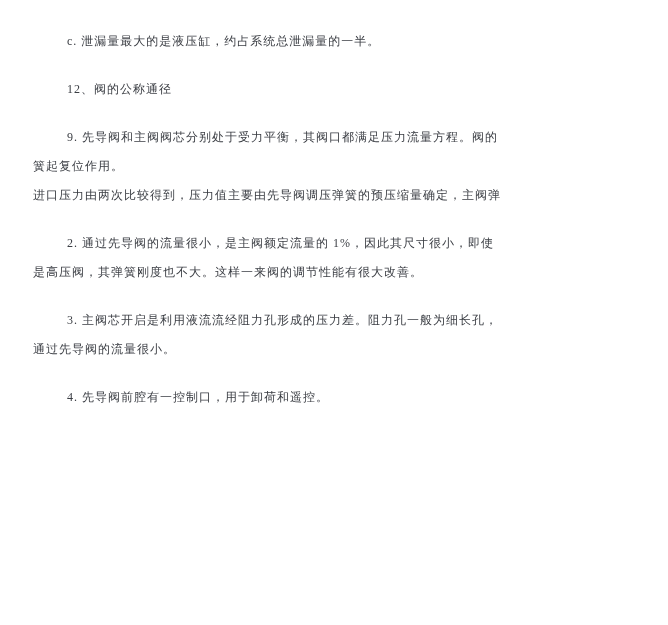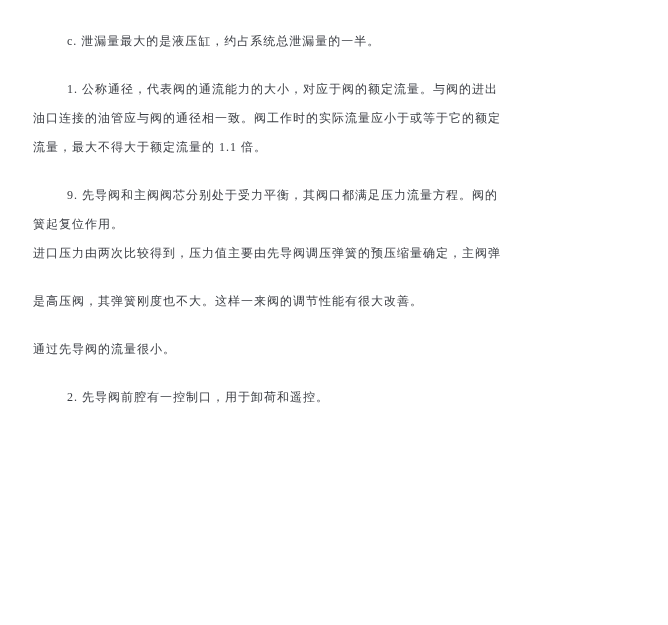--- a/index.html
+++ b/index.html
@@ -37,39 +37,39 @@
 </style>
 </head>
 <body>
 
 <div class="page">
 
   <div class="block">
     <div class="line indent">c. 泄漏量最大的是液压缸，约占系统总泄漏量的一半。</div>
   </div>
 
+  <div class="block">
+    <div class="line indent">12、阀的公称通径</div>
+  </div>
 
-  <div class="block">
-    <div class="line indent">1. 公称通径，代表阀的通流能力的大小，对应于阀的额定流量。与阀的进出</div>
-    <div class="line">油口连接的油管应与阀的通径相一致。阀工作时的实际流量应小于或等于它的额定</div>
-    <div class="line">流量，最大不得大于额定流量的 1.1 倍。</div>
-  </div>
 
 
   <div class="block">
     <div class="line indent">9. 先导阀和主阀阀芯分别处于受力平衡，其阀口都满足压力流量方程。阀的</div>
     <div class="line">簧起复位作用。</div>
     <div class="line">进口压力由两次比较得到，压力值主要由先导阀调压弹簧的预压缩量确定，主阀弹</div>
   </div>
 
   <div class="block">
+    <div class="line indent">2. 通过先导阀的流量很小，是主阀额定流量的 1%，因此其尺寸很小，即使</div>
     <div class="line">是高压阀，其弹簧刚度也不大。这样一来阀的调节性能有很大改善。</div>
   </div>
 
   <div class="block">
+    <div class="line indent">3. 主阀芯开启是利用液流流经阻力孔形成的压力差。阻力孔一般为细长孔，</div>
     <div class="line">通过先导阀的流量很小。</div>
   </div>
 
   <div class="block">
-    <div class="line indent">2. 先导阀前腔有一控制口，用于卸荷和遥控。</div>
+    <div class="line indent">4. 先导阀前腔有一控制口，用于卸荷和遥控。</div>
   </div>
 
 </div>
 
 </body></html>

